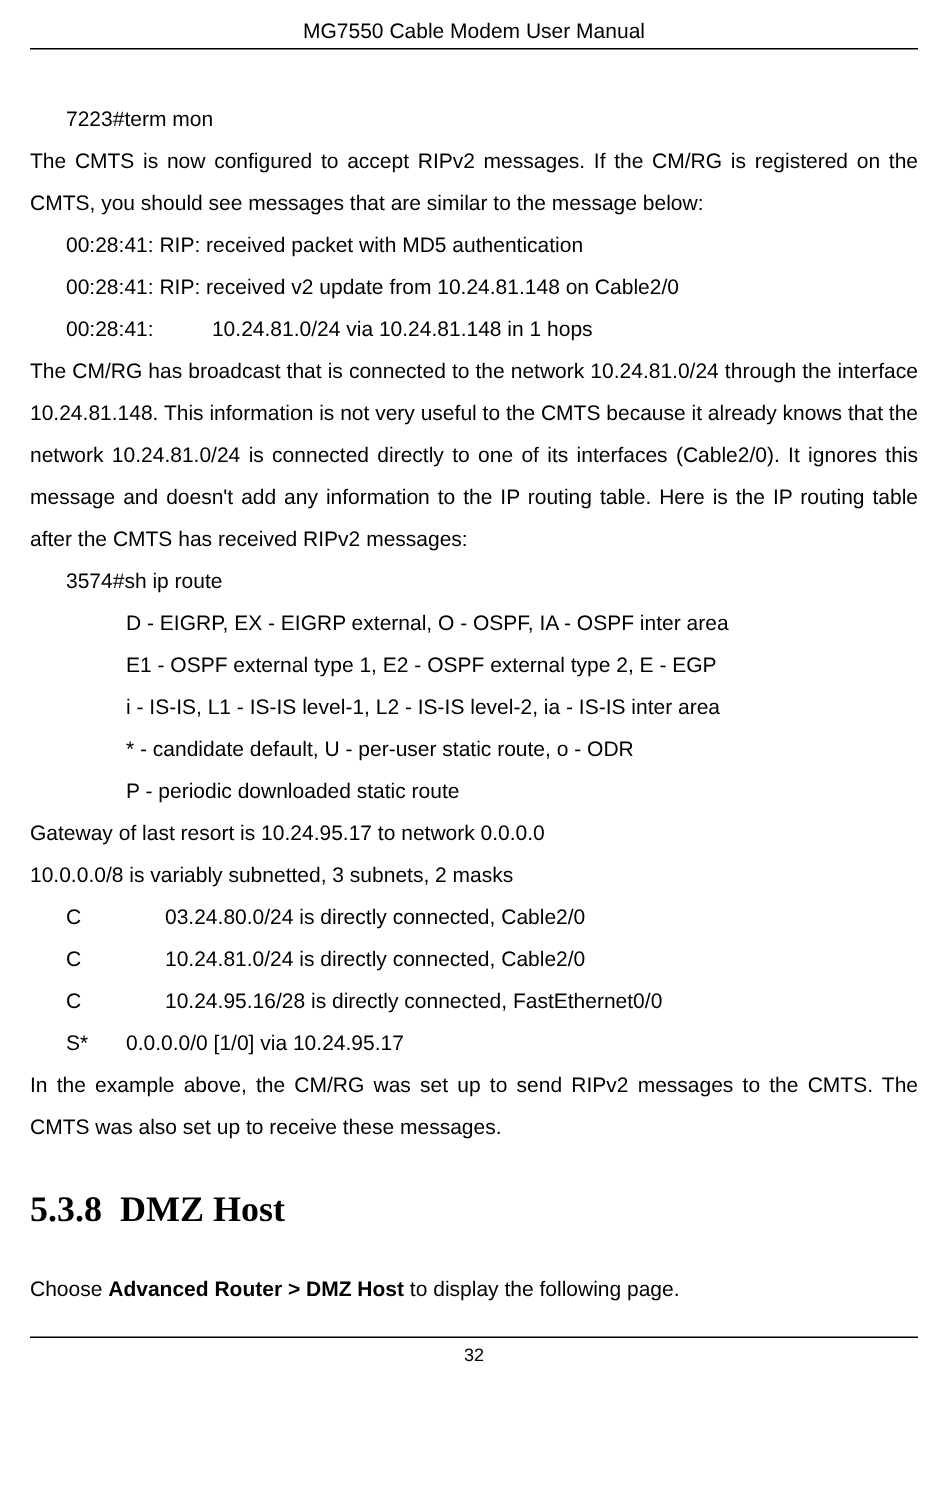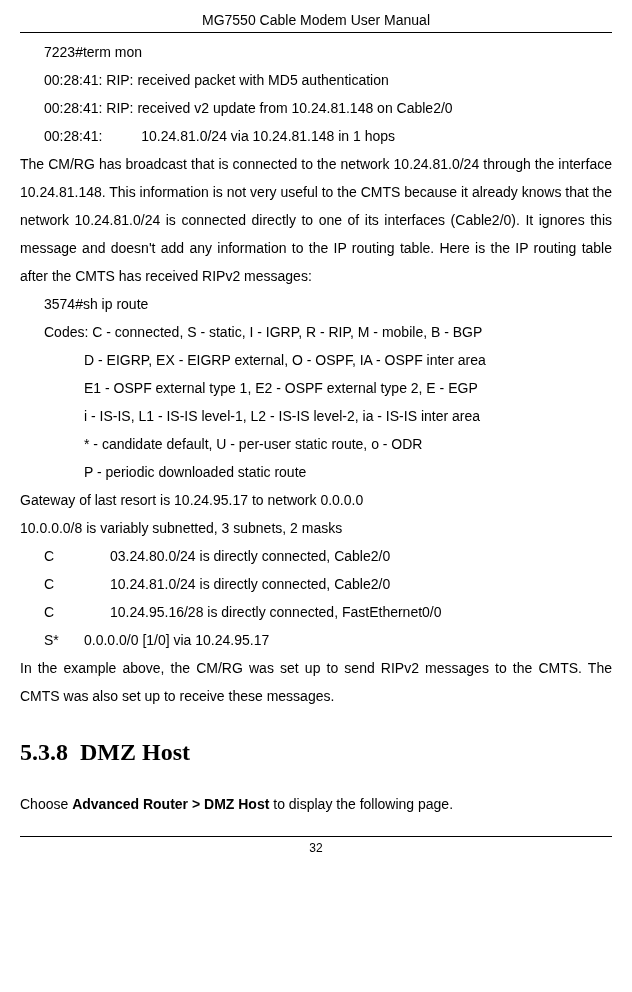--- a/index.html
+++ b/index.html
@@ -14,21 +14,21 @@
       background: #fff;
       width: 632px;
       margin: 0 auto;
       padding: 12px 20px 18px 20px;
     }
     .header-title {
       text-align: center;
       font-size: 14px;
       border-bottom: 1px solid #000;
       padding-bottom: 4px;
-      margin-bottom: 5px;
+      margin-bottom: 32px;
     }
     .content {
       line-height: 2.0;
       font-size: 14px;
     }
     .indent {
       padding-left: 24px;
     }
     .indent2 {
       padding-left: 64px;
@@ -65,28 +65,28 @@
       width: 40px;
     }
   </style>
 </head>
 <body>
 
 <div class="header-title">MG7550 Cable Modem User Manual</div>
 
 <div class="content">
   <div class="indent">7223#term mon</div>
+  <div class="justify">The CMTS is now configured to accept RIPv2 messages. If the CM/RG is registered on the CMTS, you should see messages that are similar to the message below:</div>
   <div class="indent">00:28:41: RIP: received packet with MD5 authentication</div>
   <div class="indent">00:28:41: RIP: received v2 update from 10.24.81.148 on Cable2/0</div>
   <div class="indent">
     <span>00:28:41:</span>&nbsp;&nbsp;&nbsp;&nbsp;&nbsp;&nbsp;&nbsp;&nbsp;&nbsp;&nbsp;<span>10.24.81.0/24 via 10.24.81.148 in 1 hops</span>
   </div>
   <div class="justify">The CM/RG   has broadcast that is connected to the network 10.24.81.0/24 through the interface 10.24.81.148. This information is not very useful to the CMTS because it already knows that the network 10.24.81.0/24 is connected directly to one of its interfaces (Cable2/0). It ignores this message and doesn't add any information to the IP routing table. Here is the IP routing table after the CMTS has received RIPv2 messages:</div>
   <div class="indent">3574#sh ip route</div>
-  <div class="indent">Codes: C - connected, S - static, I - IGRP, R - RIP, M - mobile, B - BGP</div>
   <div class="indent2">D - EIGRP, EX - EIGRP external, O - OSPF, IA - OSPF inter area</div>
   <div class="indent2">E1 - OSPF external type 1, E2 - OSPF external type 2, E - EGP</div>
   <div class="indent2">i - IS-IS, L1 - IS-IS level-1, L2 - IS-IS level-2, ia - IS-IS inter area</div>
   <div class="indent2">* - candidate default, U - per-user static route, o - ODR</div>
   <div class="indent2">P - periodic downloaded static route</div>
   <div>Gateway of last resort is 10.24.95.17 to network 0.0.0.0</div>
   <div>10.0.0.0/8 is variably subnetted, 3 subnets, 2 masks</div>
   <div class="route-line"><span class="code-letter">C</span><span>03.24.80.0/24 is directly connected, Cable2/0</span></div>
   <div class="route-line"><span class="code-letter">C</span><span>10.24.81.0/24 is directly connected, Cable2/0</span></div>
   <div class="route-line"><span class="code-letter">C</span><span>10.24.95.16/28 is directly connected, FastEthernet0/0</span></div>

